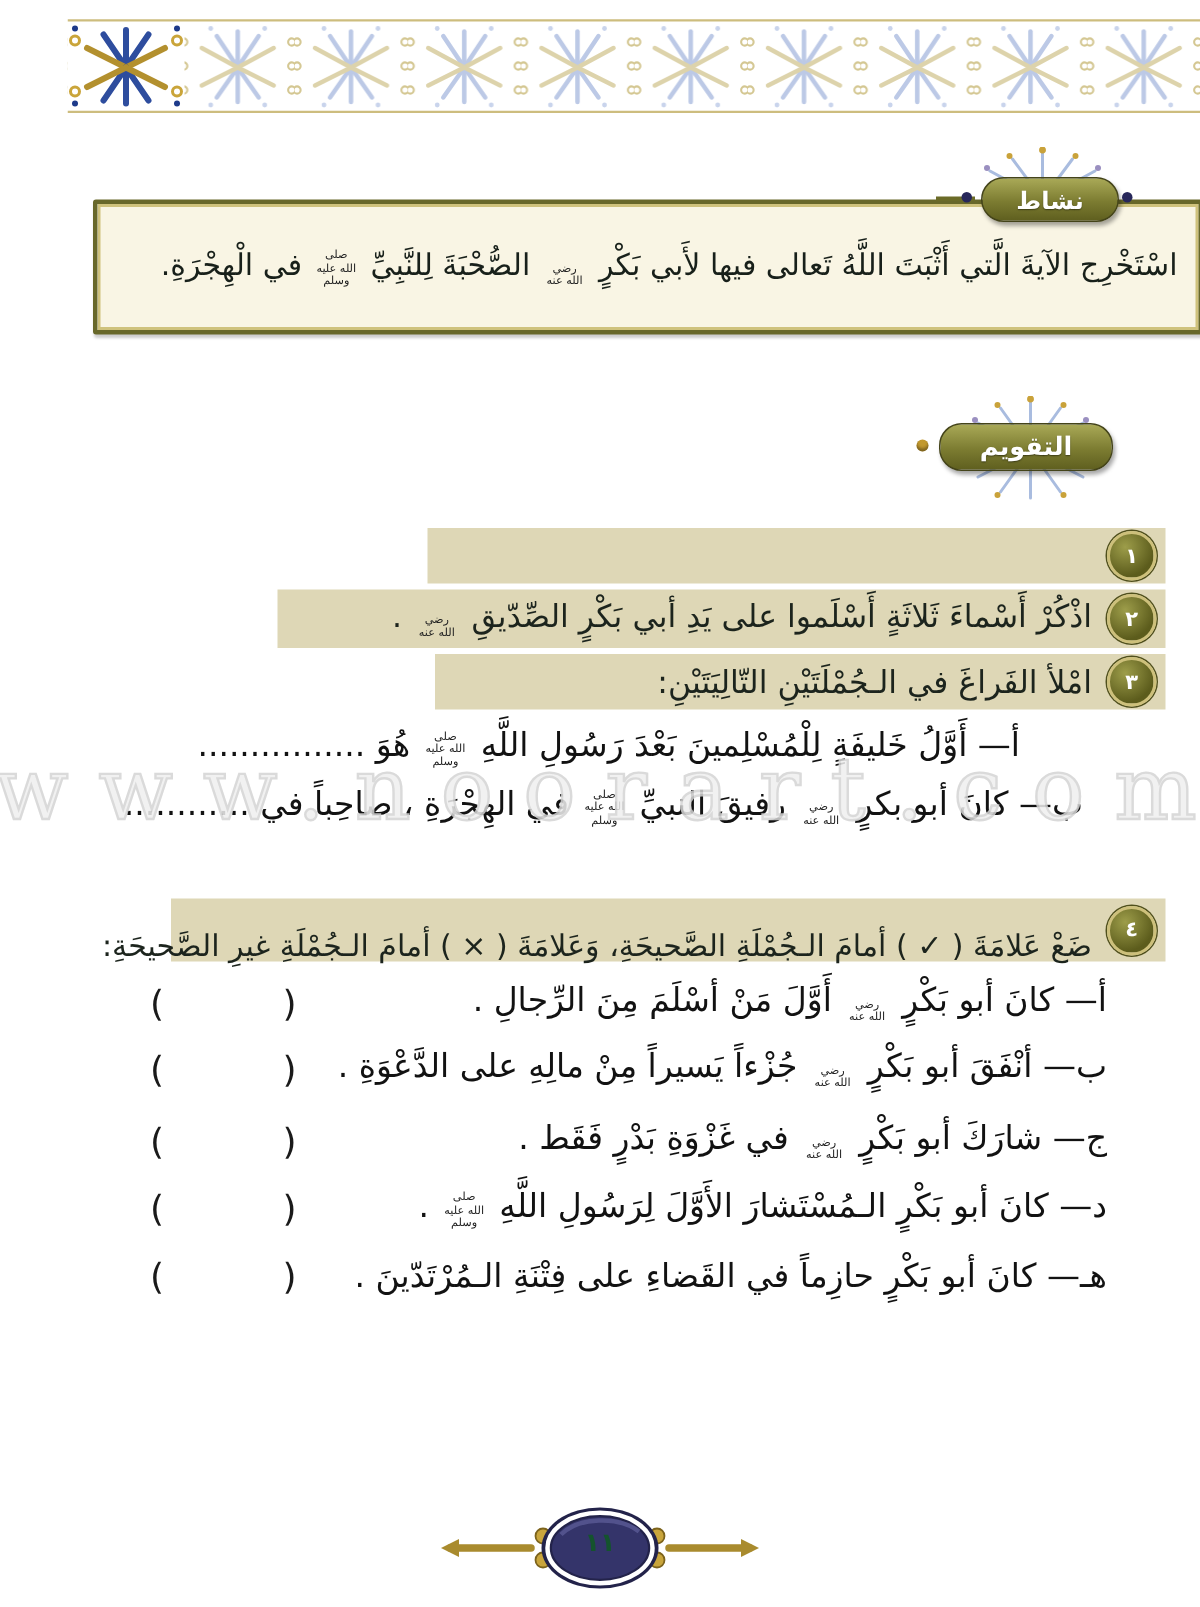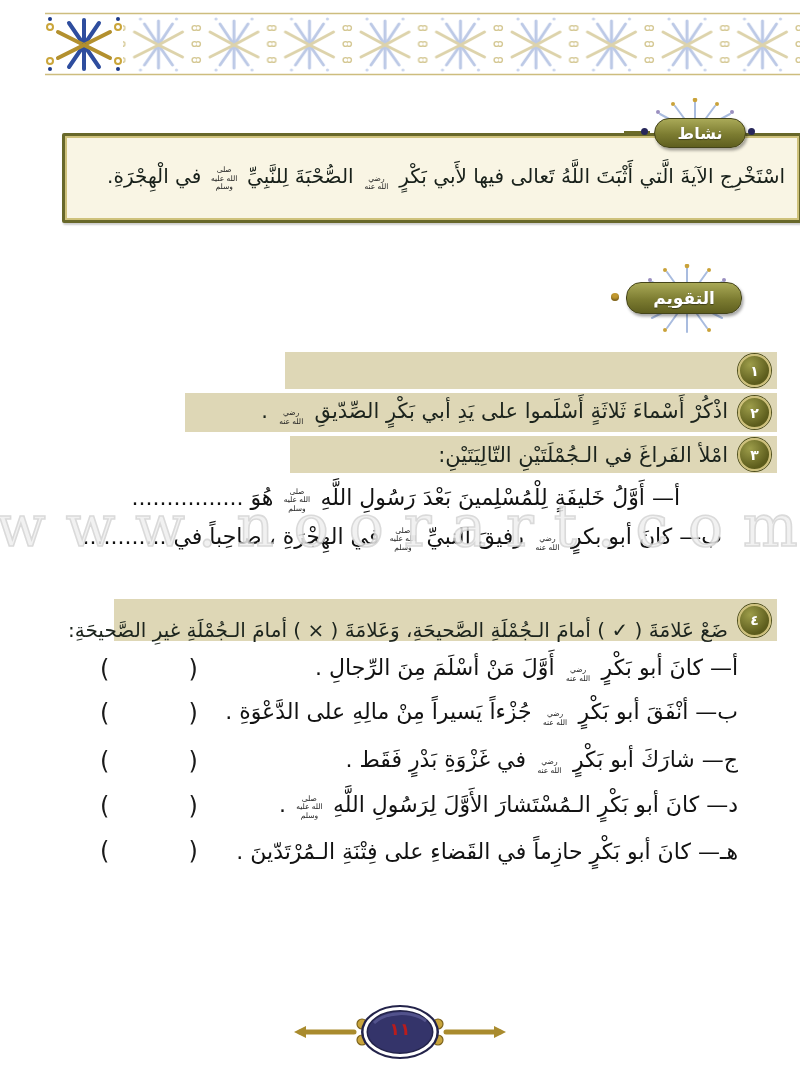--- a/index.html
+++ b/index.html
@@ -51,21 +51,21 @@
        vertical-align:-6px;margin:0 3px;color:#222;white-space:normal;}
 
   
   .watermark{position:absolute;top:492px;left:-4px;width:810px;z-index:6;pointer-events:none;
        direction:ltr;text-align:left;font-family:"DejaVu Serif",serif;font-size:58px;
        letter-spacing:20px;color:#efefef;-webkit-text-stroke:1.6px #d4d4d4;opacity:.85;}
 
   
   .page-ornament{position:absolute;top:1003px;left:290px;width:220px;height:58px;z-index:2;}
   .page-num{position:absolute;top:1019px;left:0;right:0;text-align:center;z-index:3;
-            color:#b91c1c;font-size:17px;font-weight:bold;letter-spacing:2px;}
+            color:#14532d;font-size:17px;font-weight:bold;letter-spacing:2px;}
 </style>
 </head>
 <body>
 
 <div class="page">
 
   <svg class="top-border" viewBox="0 0 755 64" preserveAspectRatio="none">
     <defs>
       <pattern id="bm" width="75.5" height="64" patternUnits="userSpaceOnUse">
         <g fill="none" stroke-linecap="round">

